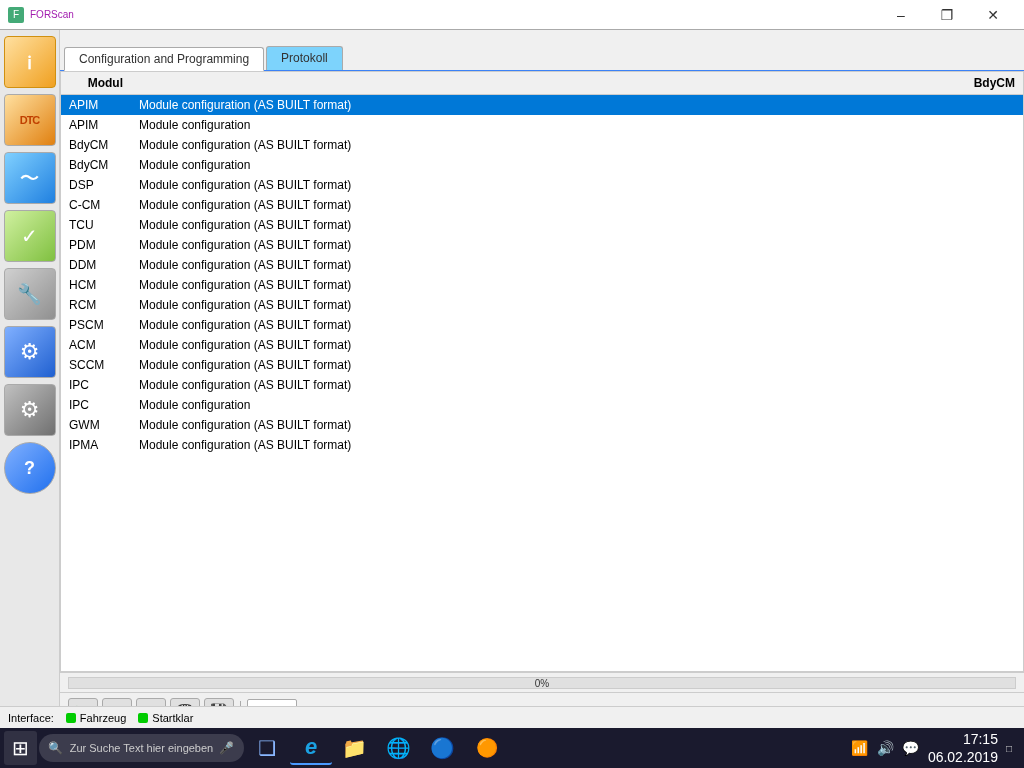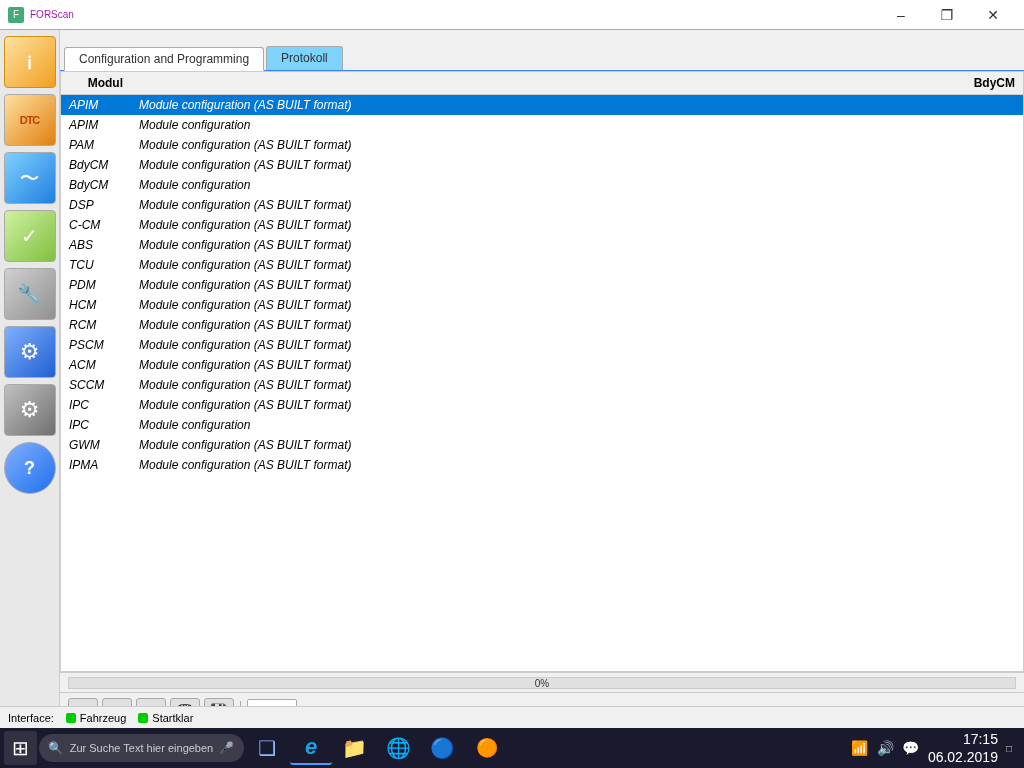--- a/index.html
+++ b/index.html
@@ -106,21 +106,20 @@
     thead th {
       padding: 4px 8px;
       text-align: right;
       border-bottom: 1px solid #ccc;
       font-weight: bold;
       font-size: 12px;
       color: #000;
     }
     tbody tr {
       cursor: pointer;
-      font-style: italic;
     }
     tbody td {
       padding: 3px 8px;
       font-size: 12px;
       border: none;
     }
     .col-module { width: 70px; }
     .col-name { }
 
     
@@ -317,49 +316,45 @@
       <tbody id="table-body">
       <tr style="background: rgb(0, 120, 215); color: rgb(255, 255, 255);">
             <td class="col-module">APIM</td>
             <td class="col-name">Module configuration (AS BUILT format)</td>
           </tr>
           <tr>
             <td class="col-module">APIM</td>
             <td class="col-name">Module configuration</td>
           </tr>
           <tr>
-            <td class="col-module">PAM</td>
-            <td class="col-name">Module configuration (AS BUILT format)</td>
-          </tr>
-          <tr>
             <td class="col-module">BdyCM</td>
             <td class="col-name">Module configuration (AS BUILT format)</td>
           </tr>
           <tr>
             <td class="col-module">BdyCM</td>
             <td class="col-name">Module configuration</td>
           </tr>
           <tr>
             <td class="col-module">DSP</td>
             <td class="col-name">Module configuration (AS BUILT format)</td>
           </tr>
           <tr>
             <td class="col-module">C-CM</td>
             <td class="col-name">Module configuration (AS BUILT format)</td>
           </tr>
           <tr>
-            <td class="col-module">ABS</td>
-            <td class="col-name">Module configuration (AS BUILT format)</td>
-          </tr>
-          <tr>
             <td class="col-module">TCU</td>
             <td class="col-name">Module configuration (AS BUILT format)</td>
           </tr>
           <tr>
             <td class="col-module">PDM</td>
+            <td class="col-name">Module configuration (AS BUILT format)</td>
+          </tr>
+          <tr>
+            <td class="col-module">DDM</td>
             <td class="col-name">Module configuration (AS BUILT format)</td>
           </tr>
           <tr>
             <td class="col-module">HCM</td>
             <td class="col-name">Module configuration (AS BUILT format)</td>
           </tr>
           <tr>
             <td class="col-module">RCM</td>
             <td class="col-name">Module configuration (AS BUILT format)</td>
           </tr>

